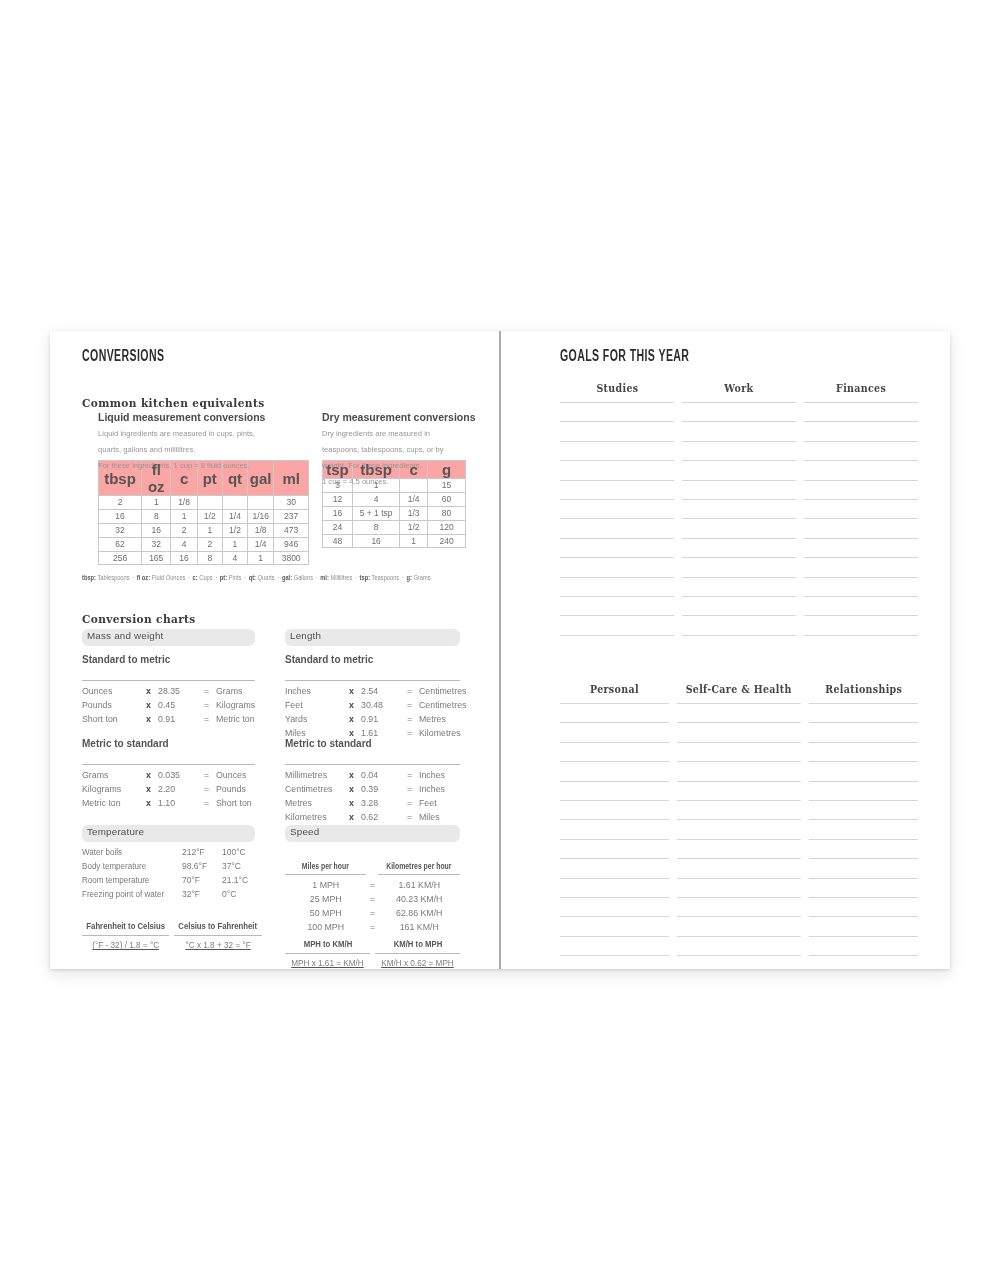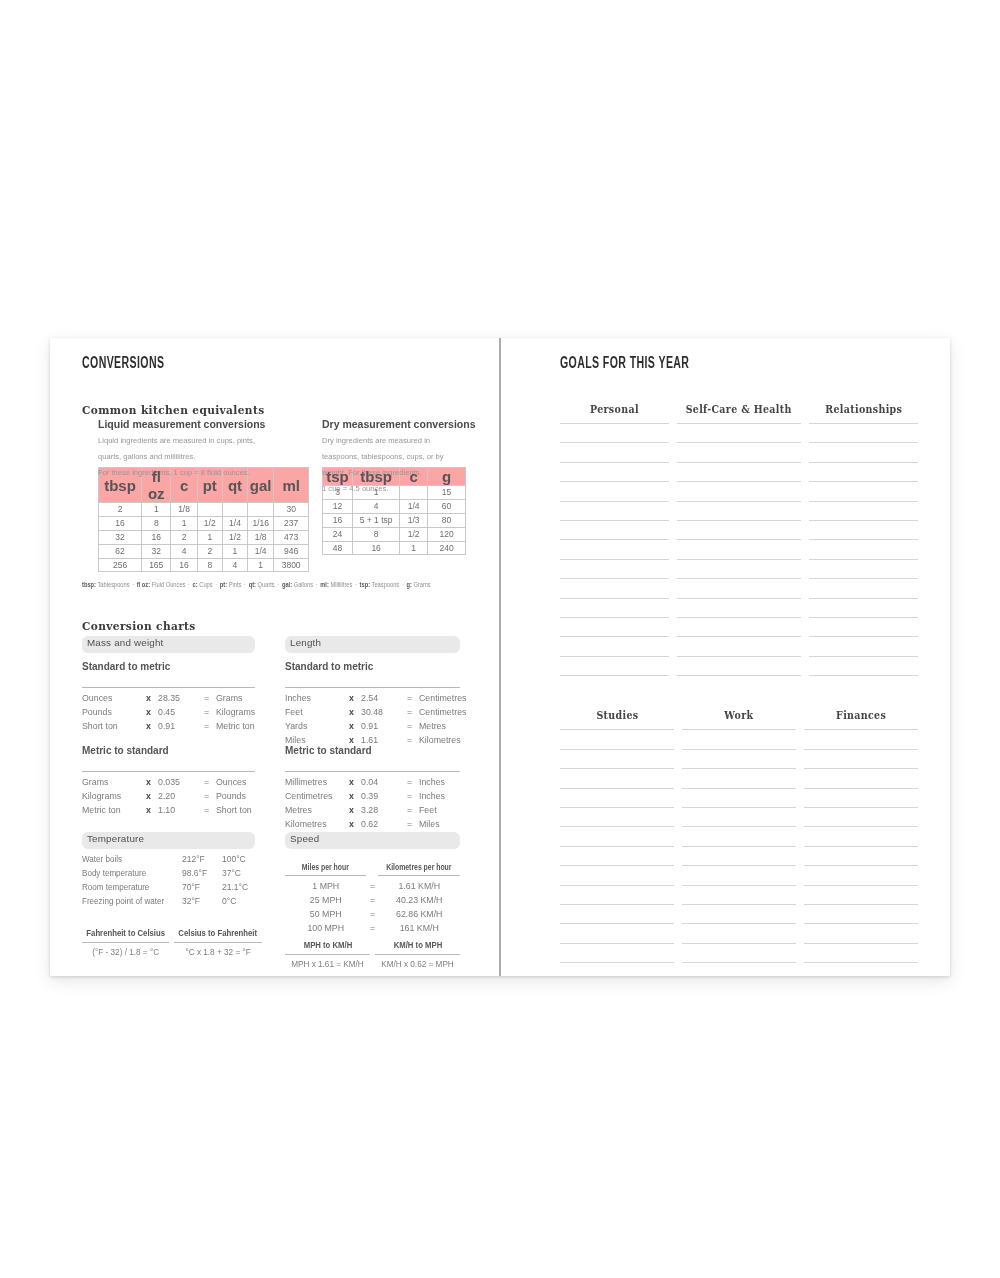--- a/index.html
+++ b/index.html
@@ -2,21 +2,21 @@
 <html><head>
 <meta charset="utf-8">
 <style>
   html,body{margin:0;padding:0;}
   body{
     width:1000px;height:1278px;background:#ffffff;position:relative;
     font-family:"Liberation Sans",sans-serif;color:#555;
     -webkit-font-smoothing:antialiased;
   }
   .spread{
-    position:absolute;left:50px;top:338px;width:900px;height:638px;
+    position:absolute;left:50px;top:331px;width:900px;height:638px;
     display:flex;background:#fff;
     box-shadow:0 1px 3px rgba(0,0,0,.15),0 5px 16px rgba(0,0,0,.10);
   }
   .page{width:450px;height:638px;box-sizing:border-box;overflow:hidden;position:relative;background:#fff;}
   .page.left{padding:14px 34px 0 32px;}
   .page.right{padding:14px 32px 0 60px;}
   .spine{position:absolute;left:449px;top:0;width:2px;height:100%;background:#ababab;z-index:3;}
 
   .page-title{
     margin:0;font-size:16px;font-weight:bold;letter-spacing:.6px;color:#2d2d2d;
@@ -58,29 +58,29 @@
     padding-bottom:15px;border-bottom:1px solid #b9b9b9;}
   .conv-group.g1{height:76px;box-sizing:border-box;}
   .conv-row{display:grid;grid-template-columns:64px 12px 46px 12px 1fr;
     font-size:8.8px;color:#7a7a7a;margin-top:5.2px;line-height:8.8px;white-space:nowrap;}
   .conv-row .mult{font-weight:bold;color:#454545;}
 
   .temp-row{display:grid;grid-template-columns:1fr 40px 33px;
     font-size:8.5px;color:#7a7a7a;margin-top:5.5px;line-height:8.5px;white-space:nowrap;}
   .temp-row .tlabel{display:inline-block;transform:scaleX(.95);transform-origin:0 50%;}
 
-  .formula-table{display:grid;grid-template-columns:1fr 1fr;column-gap:5px;}
+  .formula-table{display:grid;grid-template-columns:1fr 1fr;column-gap:5px;text-decoration:underline;}
   .formula-table.temp-f{margin-top:23px;}
   .formula-table.speed-f{margin-top:8px;}
   .formula-head{font-size:8.6px;font-weight:bold;color:#555;text-align:center;
     padding-bottom:4px;border-bottom:1px solid #b9b9b9;white-space:nowrap;overflow:visible;}
   .formula-head .squeeze{display:inline-block;transform:scaleX(.9);}
   .formula-val{font-size:8.2px;color:#7d7d7d;text-align:center;padding-top:5px;white-space:nowrap;}
 
-  .speed-heads{display:grid;grid-template-columns:1fr 12px 1fr;margin-top:13px;}
+  .speed-heads{display:grid;grid-template-columns:1fr 12px 1fr;margin-top:19px;}
   .speed-head{font-size:8.6px;font-weight:bold;color:#555;text-align:center;
     padding-bottom:3px;border-bottom:1px solid #b9b9b9;white-space:nowrap;}
   .speed-head .squeeze{display:inline-block;transform:scaleX(.8);}
   .speed-row{display:grid;grid-template-columns:1fr 12px 1fr;text-align:center;
     font-size:8.8px;color:#7a7a7a;margin-top:5.2px;line-height:8.8px;white-space:nowrap;}
 
   .goals-section.s1{margin-top:28px;}
   .goals-section.s2{margin-top:14px;}
   .goals-grid{display:grid;grid-template-columns:repeat(3,1fr);column-gap:8px;}
   .goal-col-header{font-size:11px;color:#454545;text-align:center;letter-spacing:.4px;
@@ -421,20 +421,78 @@
           </div>
         </div>
     </div>
   </section>
 
   <div class="spine"></div>
 
   <section class="page right">
     <h1 class="page-title">GOALS FOR THIS YEAR</h1>
     <div id="goals-sections">
+        <div class="goals-section s2">
+          <div class="goals-grid">
+            <div class="goal-col">
+              <div class="goal-col-header serif"><span class="squeeze">Studies</span></div>
+              <div class="rules">
+                <div class="rule"></div>
+                <div class="rule"></div>
+                <div class="rule"></div>
+                <div class="rule"></div>
+                <div class="rule"></div>
+                <div class="rule"></div>
+                <div class="rule"></div>
+                <div class="rule"></div>
+                <div class="rule"></div>
+                <div class="rule"></div>
+                <div class="rule"></div>
+                <div class="rule"></div>
+                <div class="rule"></div>
+              </div>
+            </div>
+            <div class="goal-col">
+              <div class="goal-col-header serif"><span class="squeeze">Work</span></div>
+              <div class="rules">
+                <div class="rule"></div>
+                <div class="rule"></div>
+                <div class="rule"></div>
+                <div class="rule"></div>
+                <div class="rule"></div>
+                <div class="rule"></div>
+                <div class="rule"></div>
+                <div class="rule"></div>
+                <div class="rule"></div>
+                <div class="rule"></div>
+                <div class="rule"></div>
+                <div class="rule"></div>
+                <div class="rule"></div>
+              </div>
+            </div>
+            <div class="goal-col">
+              <div class="goal-col-header serif"><span class="squeeze">Finances</span></div>
+              <div class="rules">
+                <div class="rule"></div>
+                <div class="rule"></div>
+                <div class="rule"></div>
+                <div class="rule"></div>
+                <div class="rule"></div>
+                <div class="rule"></div>
+                <div class="rule"></div>
+                <div class="rule"></div>
+                <div class="rule"></div>
+                <div class="rule"></div>
+                <div class="rule"></div>
+                <div class="rule"></div>
+                <div class="rule"></div>
+              </div>
+            </div>
+          </div>
+        </div>
         <div class="goals-section s1">
           <div class="goals-grid">
             <div class="goal-col">
               <div class="goal-col-header serif"><span class="squeeze">Personal</span></div>
               <div class="rules">
                 <div class="rule"></div>
                 <div class="rule"></div>
                 <div class="rule"></div>
                 <div class="rule"></div>
                 <div class="rule"></div>
@@ -482,74 +540,16 @@
                 <div class="rule"></div>
                 <div class="rule"></div>
                 <div class="rule"></div>
                 <div class="rule"></div>
                 <div class="rule"></div>
                 <div class="rule"></div>
               </div>
             </div>
           </div>
         </div>
-        <div class="goals-section s2">
-          <div class="goals-grid">
-            <div class="goal-col">
-              <div class="goal-col-header serif"><span class="squeeze">Studies</span></div>
-              <div class="rules">
-                <div class="rule"></div>
-                <div class="rule"></div>
-                <div class="rule"></div>
-                <div class="rule"></div>
-                <div class="rule"></div>
-                <div class="rule"></div>
-                <div class="rule"></div>
-                <div class="rule"></div>
-                <div class="rule"></div>
-                <div class="rule"></div>
-                <div class="rule"></div>
-                <div class="rule"></div>
-                <div class="rule"></div>
-              </div>
-            </div>
-            <div class="goal-col">
-              <div class="goal-col-header serif"><span class="squeeze">Work</span></div>
-              <div class="rules">
-                <div class="rule"></div>
-                <div class="rule"></div>
-                <div class="rule"></div>
-                <div class="rule"></div>
-                <div class="rule"></div>
-                <div class="rule"></div>
-                <div class="rule"></div>
-                <div class="rule"></div>
-                <div class="rule"></div>
-                <div class="rule"></div>
-                <div class="rule"></div>
-                <div class="rule"></div>
-                <div class="rule"></div>
-              </div>
-            </div>
-            <div class="goal-col">
-              <div class="goal-col-header serif"><span class="squeeze">Finances</span></div>
-              <div class="rules">
-                <div class="rule"></div>
-                <div class="rule"></div>
-                <div class="rule"></div>
-                <div class="rule"></div>
-                <div class="rule"></div>
-                <div class="rule"></div>
-                <div class="rule"></div>
-                <div class="rule"></div>
-                <div class="rule"></div>
-                <div class="rule"></div>
-                <div class="rule"></div>
-                <div class="rule"></div>
-                <div class="rule"></div>
-              </div>
-            </div>
-          </div>
-        </div>
       </div>
   </section>
 
 </div>
 
 </body></html>

